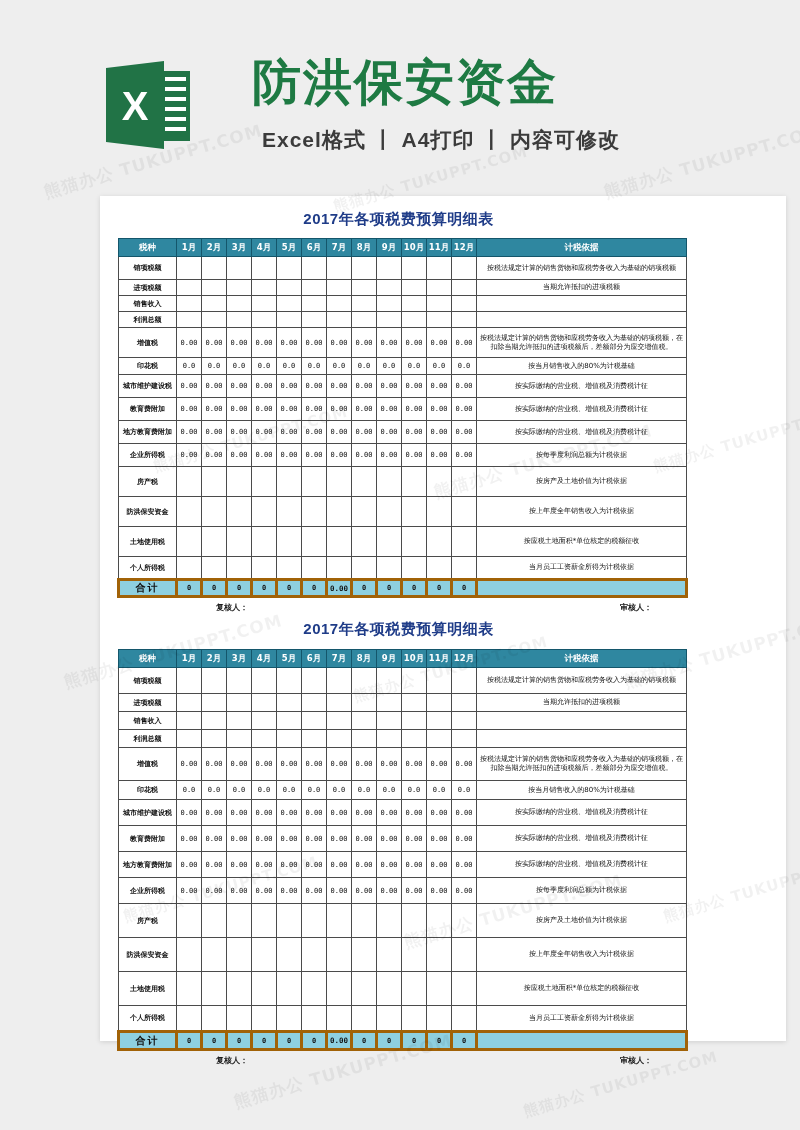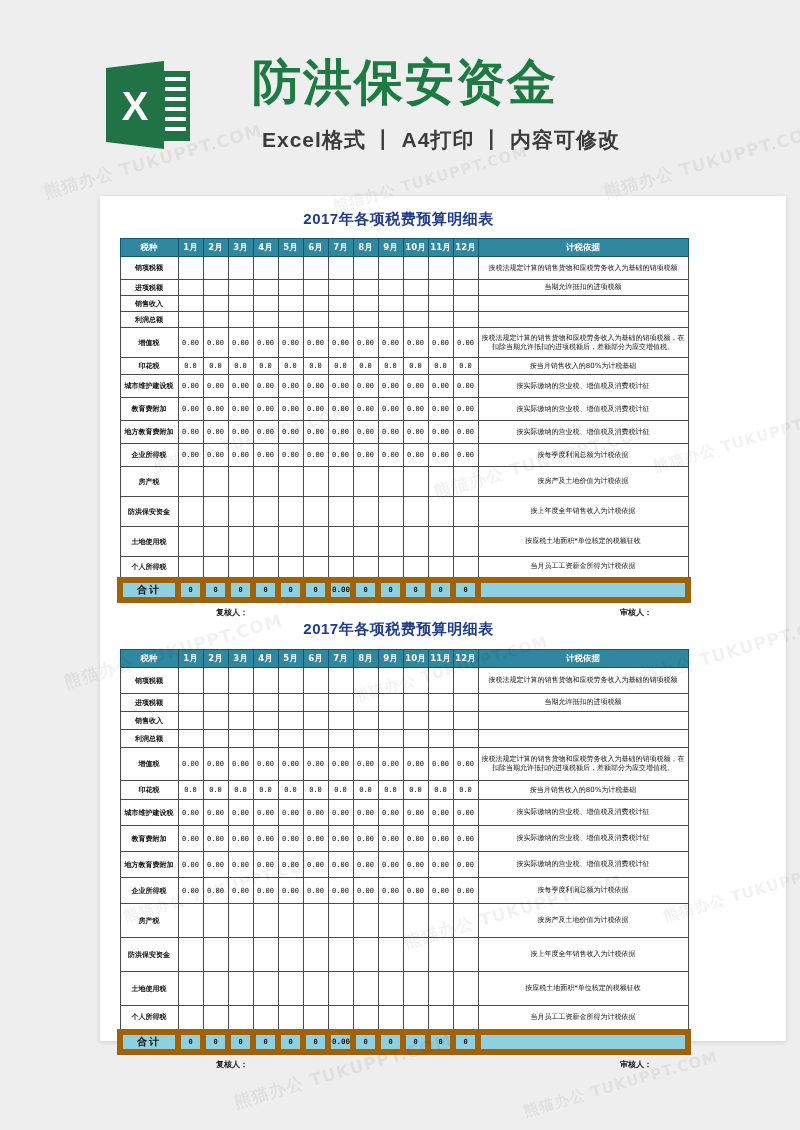--- a/index.html
+++ b/index.html
@@ -102,21 +102,21 @@
     font-size:7.5px;font-weight:bold;color:#1a1a1a;text-align:center;
   }
   td.num{font-size:6.5px;color:#222;font-family:"DejaVu Sans Mono",monospace;}
   td.basis{
     text-align:left;font-size:6.6px;line-height:1.25;
     padding-left:3px;padding-right:2px;color:#111;
   }
   tr.total td{
     background:#8ed0e0;
     font-weight:bold;
-    border:6px solid #a16207;
+    border:3px solid #a16207;
   }
   tr.total td.lbl{font-size:10px;letter-spacing:2px;}
   tr.total td.num{font-size:7px;font-weight:bold;color:#111;}
   tr.total td.num.wide{font-size:7.5px;}
   tr.total td.basis{background:#8ed0e0;}
 
   .signrow{
     position:relative;height:20px;width:597px;
     font-size:8px;font-weight:bold;color:#1a1a1a;
     font-family:"DejaVu Sans","Liberation Sans",sans-serif;

